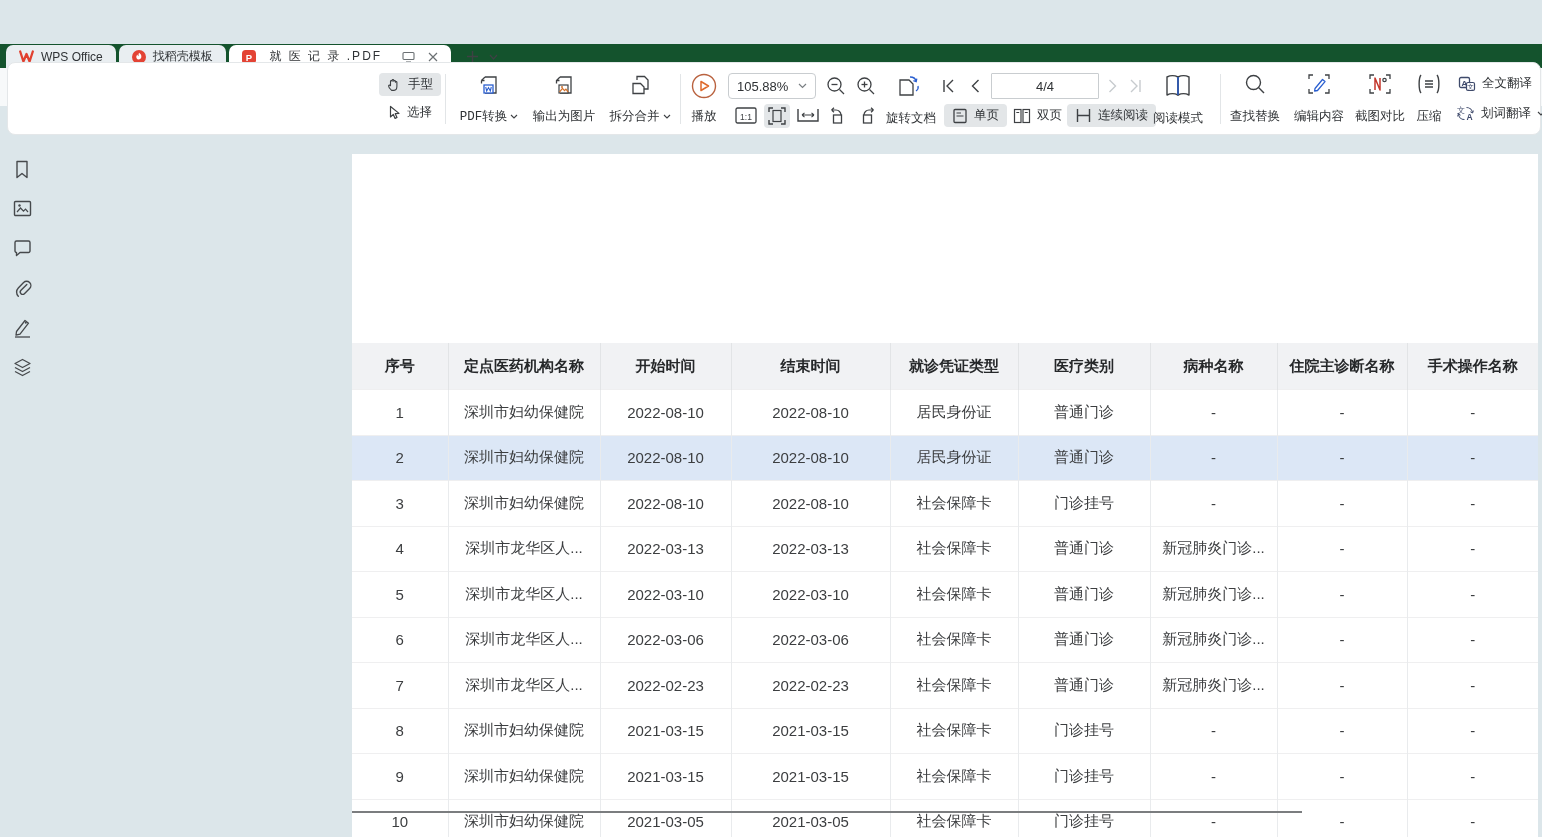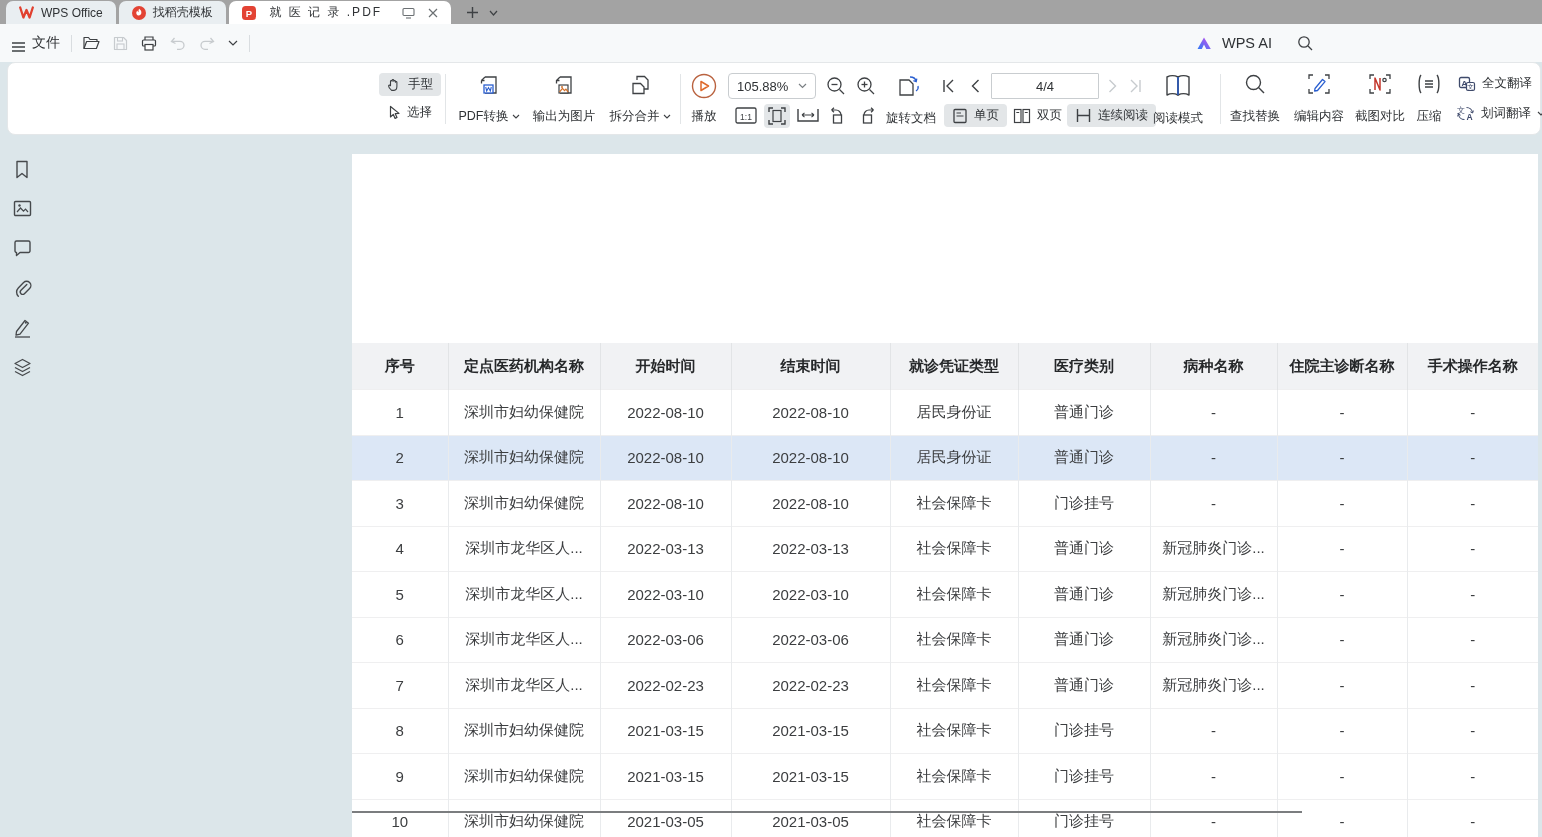--- a/index.html
+++ b/index.html
@@ -1,21 +1,21 @@
 <!DOCTYPE html>
 <html><head>
 <meta charset="utf-8">
 <style>
   html,body{margin:0;padding:0;}
   body{width:1542px;height:837px;overflow:hidden;background:#dce6ea;
        font-family:"Liberation Sans","DejaVu Sans",sans-serif;color:#2f3235;}
   .i{display:inline-flex;align-items:center;justify-content:center;flex:none;}
   svg{display:block;}
   
-  .tabbar{height:24px;display:flex;align-items:flex-end;padding-left:6px;background:#a3a3a3;}
+  .tabbar{height:24px;display:flex;align-items:flex-end;padding-left:6px;background:#14532d;margin-top:44px;}
   .tab{height:23px;box-sizing:border-box;display:flex;align-items:center;gap:7px;
        padding:0 13px;font-size:12px;color:#2f3235;background:#e9eef1;
        border-radius:7px 7px 0 0;margin-right:3px;cursor:default;white-space:nowrap;}
   .tab.active{background:#ffffff;}
   .tab .tclose,.tab .tmon{color:#6b7073;margin-left:6px;}
   .tabplus{margin-left:12px;display:flex;align-items:center;gap:10px;height:23px;color:#3e4144;}
   
   .menubar{height:38px;background:#f7f9fa;position:relative;display:flex;align-items:center;padding-left:12px;}
   .filemenu{display:flex;align-items:flex-end;gap:7px;font-size:14px;}
   .vdiv{width:1px;height:17px;background:#d9dde0;margin:0 11px;}
@@ -199,21 +199,21 @@
     <span class="i">
       <svg width="14" height="15" viewBox="0 0 14 15">
           <path d="M3.5 1.5 V12 L6.3 9.4 L8.1 13.4 L10 12.5 L8.2 8.7 L12 8.4 Z" stroke="#3e4144" stroke-width="1.2" fill="none" stroke-linejoin="round"></path>
         </svg>
     </span>
     <span>选择</span>
   </div>
 
   <div class="abs rdiv" style="left:437px;"></div>
 
-  <div class="abs stack" style="left:443px;top:10px;width:76px;">
+  <div class="abs stack" style="left:443px;top:10px;width:76px;font-family:Liberation Mono, monospace;">
     <span class="i">
       <svg width="24" height="24" viewBox="0 0 24 24">
           <path d="M8 4 H19 V20 H8" stroke="#3e4144" stroke-width="1.3" fill="none"></path>
           <path d="M8 4 L4.5 7.5" stroke="#3e4144" stroke-width="1.3" fill="none"></path>
           <path d="M4.5 7.5 L7.5 7.5 M4.5 7.5 L4.5 10.5" stroke="#3e4144" stroke-width="1.3" fill="none"></path>
           <rect x="7" y="12" width="9" height="8" fill="#fff" stroke="#2a5fd0" stroke-width="1.3"></rect>
           <path d="M8.7 14 l1 4 1.8-3.4 1.8 3.4 1-4" stroke="#2a5fd0" stroke-width="1.1" fill="none"></path>
         </svg>
     </span>
     <span style="display:flex;align-items:center;gap:3px;">

